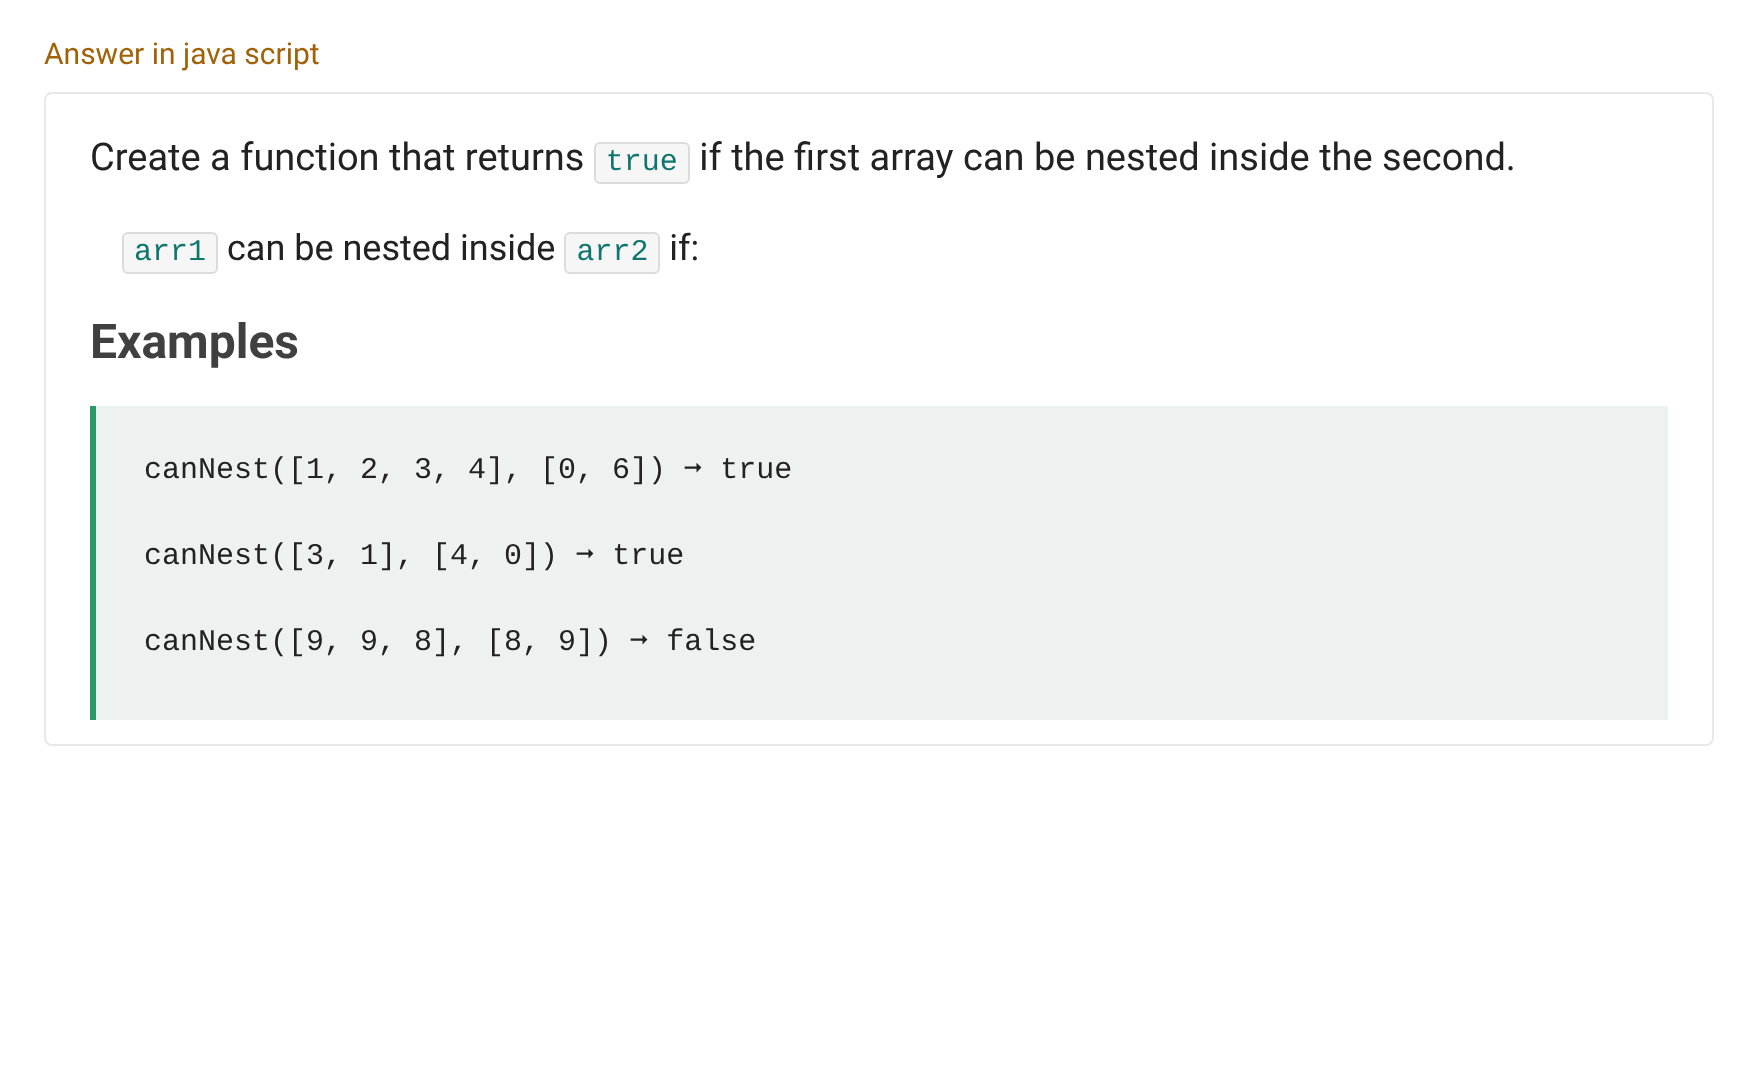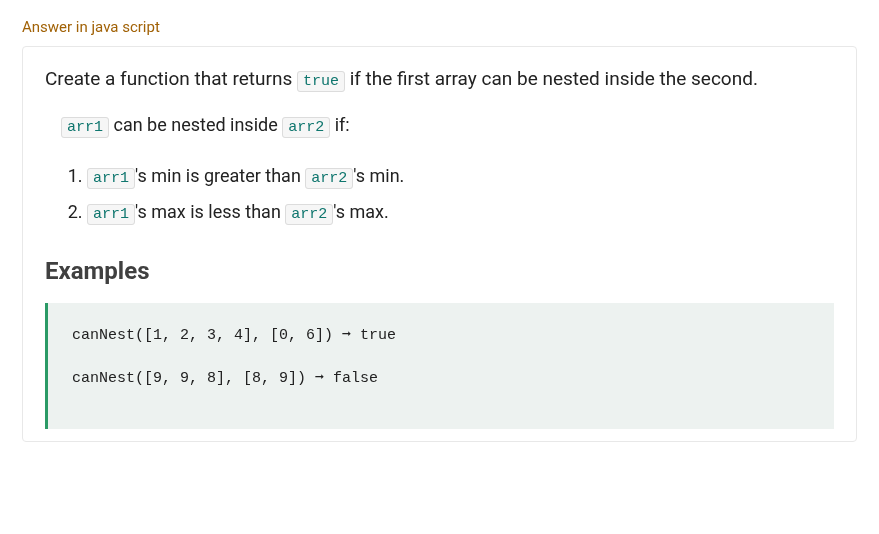--- a/index.html
+++ b/index.html
@@ -58,21 +58,21 @@
   }
   h2.examples {
     font-size: 24px;
     font-weight: 700;
     margin: 0 0 18px 0;
     color: #404040;
   }
   .code-block {
     background: #edf2f0;
     border-left: 3px solid #2b9a66;
-    padding: 22px 24px 18px 24px;
+    padding: 22px 24px 6px 24px;
     font-family: "SFMono-Regular", Consolas, "Liberation Mono", Menlo, monospace;
     font-size: 15px;
     color: #222;
     line-height: 1.4;
   }
   .code-line {
     margin: 0 0 22px 0;
     white-space: pre;
   }
 </style>
@@ -84,29 +84,22 @@
 <div class="content">
 
   <p class="lead">
     <span>Create a function that returns </span><code class="inline">true</code><span> if the first array can be nested inside the second.</span>
   </p>
 
   <p class="sub">
     <code class="inline">arr1</code><span> can be nested inside </span><code class="inline">arr2</code><span> if:</span>
   </p>
 
-  <ol class="rules">
-    <li>
-      <code class="inline">arr1</code><span>'s min is greater than </span><code class="inline">arr2</code><span>'s min.</span>
-    </li>
-    <li>
-      <code class="inline">arr1</code><span>'s max is less than </span><code class="inline">arr2</code><span>'s max.</span>
-    </li>
-  </ol>
 
   <h2 class="examples">Examples</h2>
 
   <div class="code-block">
     <div class="code-line">canNest([1, 2, 3, 4], [0, 6]) ➞ true</div>
+    <div class="code-line">canNest([3, 1], [4, 0]) ➞ true</div>
     <div class="code-line">canNest([9, 9, 8], [8, 9]) ➞ false</div>
   </div>
 
 </div>
 
 </body></html>

